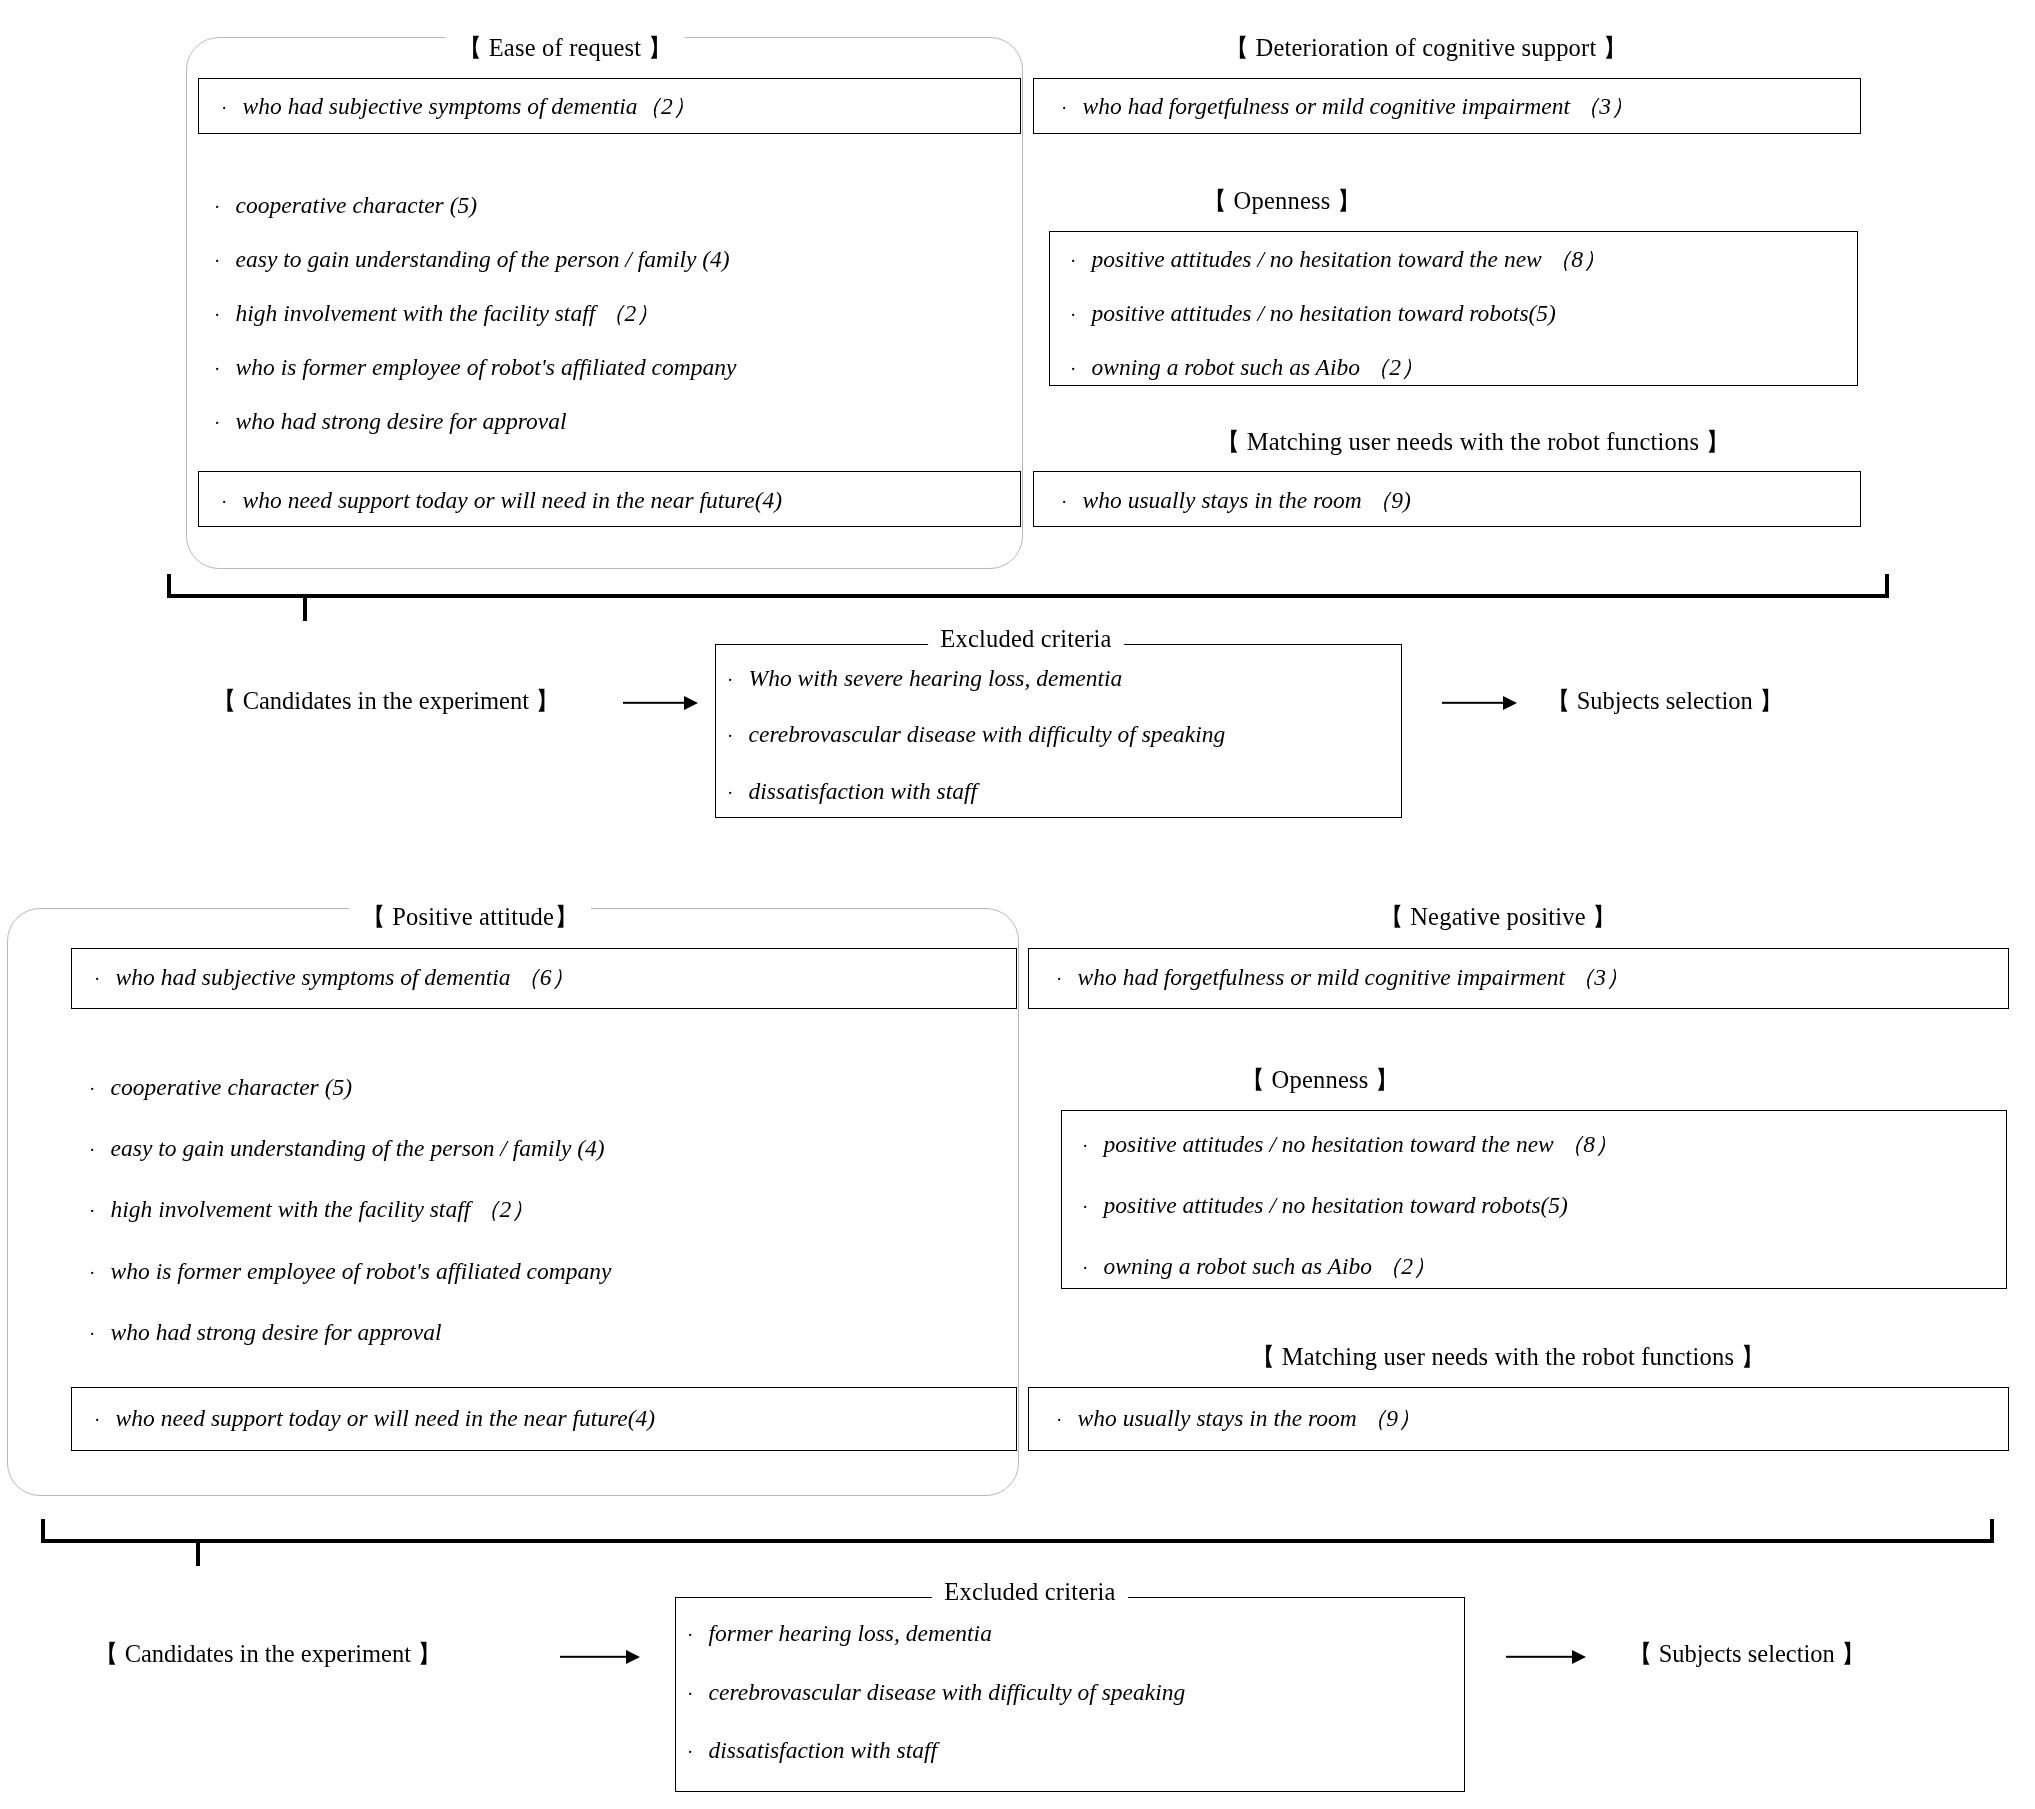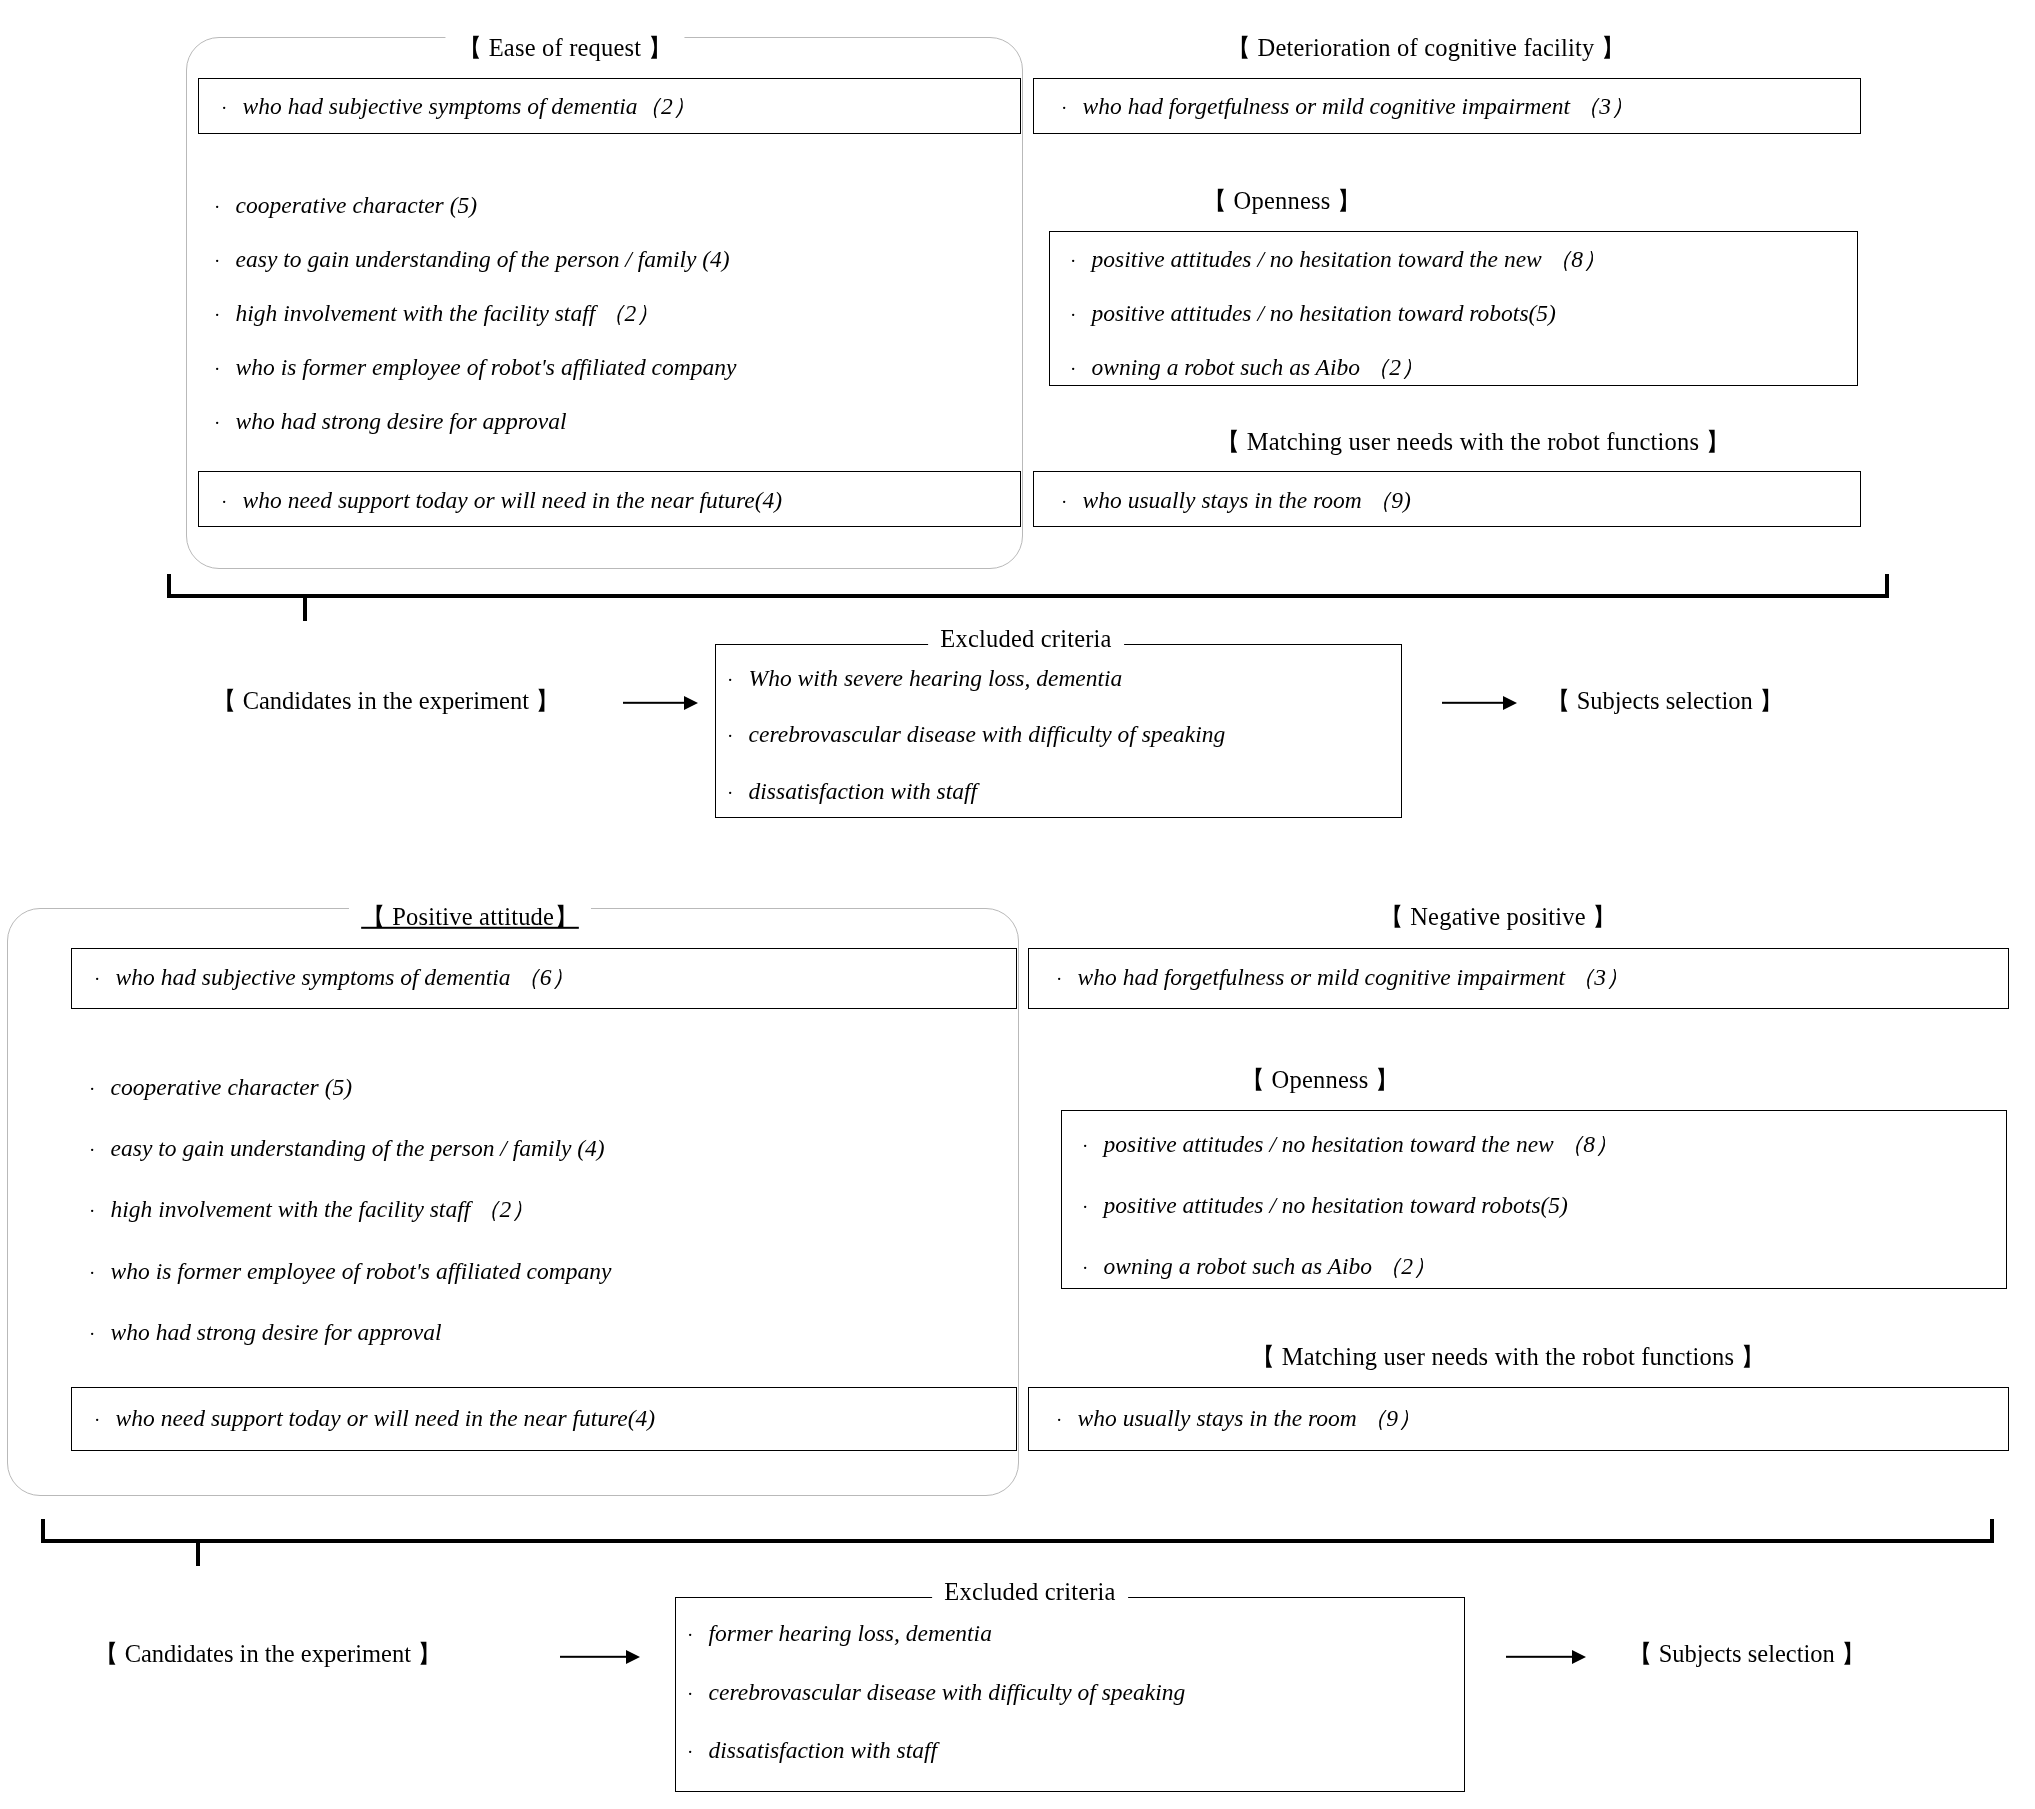--- a/index.html
+++ b/index.html
@@ -97,21 +97,21 @@
 <div class="capsule" style="left:186px;top:37px;width:837px;height:532px;"></div>
 
 <div class="fbox" style="left:198px;top:78px;width:823px;height:56px;"></div>
 <div class="flabel" style="left:565px;top:50px;">【 Ease of request 】</div>
 <div class="row" style="left:221px;top:94px;">
   <span class="bul">·</span>
   <span class="txt">who had subjective symptoms of dementia（2）</span>
 </div>
 
 <div class="fbox" style="left:1033px;top:78px;width:828px;height:56px;"></div>
-<div class="flabel" style="left:1426px;top:50px;">【 Deterioration of cognitive facility 】</div>
+<div class="flabel" style="left:1426px;top:50px;">【 Deterioration of cognitive support 】</div>
 <div class="row" style="left:1061px;top:94px;">
   <span class="bul">·</span>
   <span class="txt">who had forgetfulness or mild cognitive impairment （3）</span>
 </div>
 
 <div class="row" style="left:214px;top:193px;">
   <span class="bul">·</span>
   <span class="txt">cooperative character (5)</span>
 </div>
 <div class="row" style="left:214px;top:247px;">
@@ -189,21 +189,21 @@
 
 <div class="arrow" style="left:1442px;top:703px;width:75px;">
   <div class="shaft" style="width:64px;"></div>
     <div class="head"></div>
 </div>
 <div class="flowlabel" style="left:1546px;top:689px;">【 Subjects selection 】</div>
 
 <div class="capsule" style="left:7px;top:908px;width:1012px;height:588px;"></div>
 
 <div class="fbox" style="left:71px;top:948px;width:946px;height:61px;"></div>
-<div class="flabel" style="left:470px;top:919px;text-decoration:underline;">【 Positive attitude】</div>
+<div class="flabel" style="left:470px;top:919px;">【 Positive attitude】</div>
 <div class="row" style="left:94px;top:965px;">
   <span class="bul">·</span>
   <span class="txt">who had subjective symptoms of dementia （6）</span>
 </div>
 
 <div class="fbox" style="left:1028px;top:948px;width:981px;height:61px;"></div>
 <div class="flabel" style="left:1498px;top:919px;">【 Negative positive 】</div>
 <div class="row" style="left:1056px;top:965px;">
   <span class="bul">·</span>
   <span class="txt">who had forgetfulness or mild cognitive impairment （3）</span>

